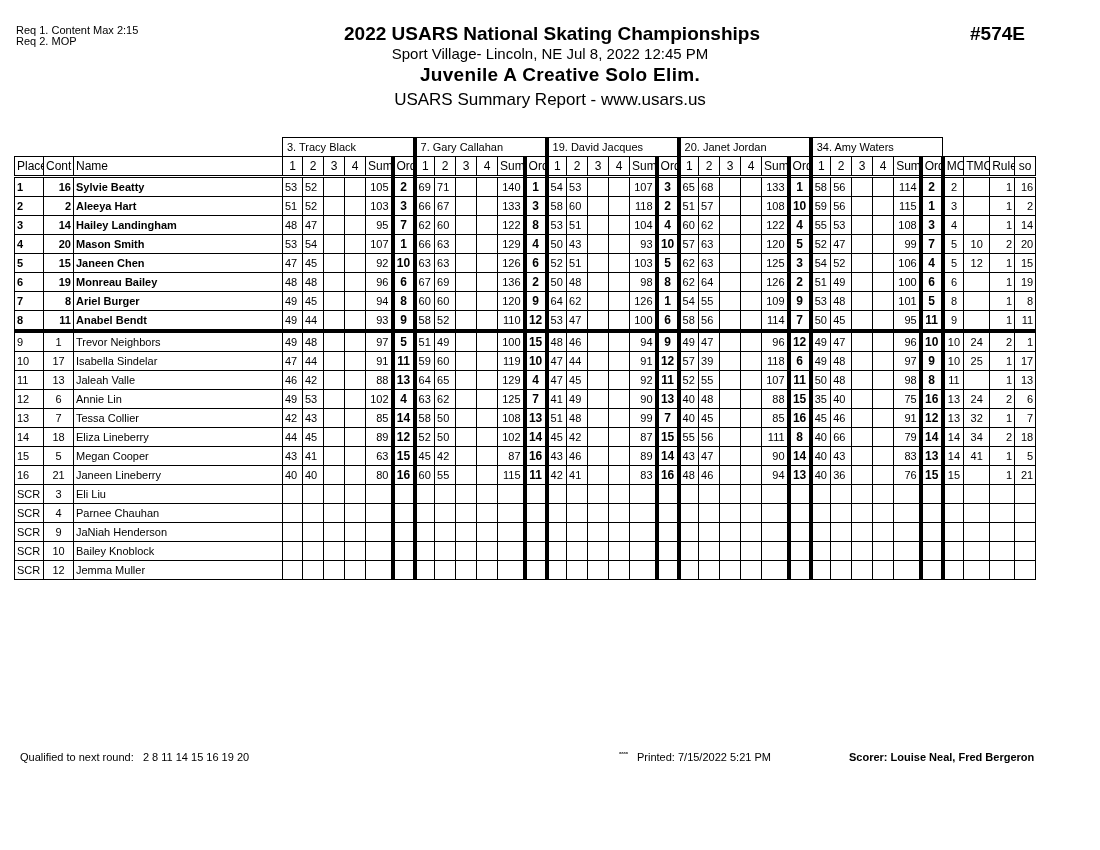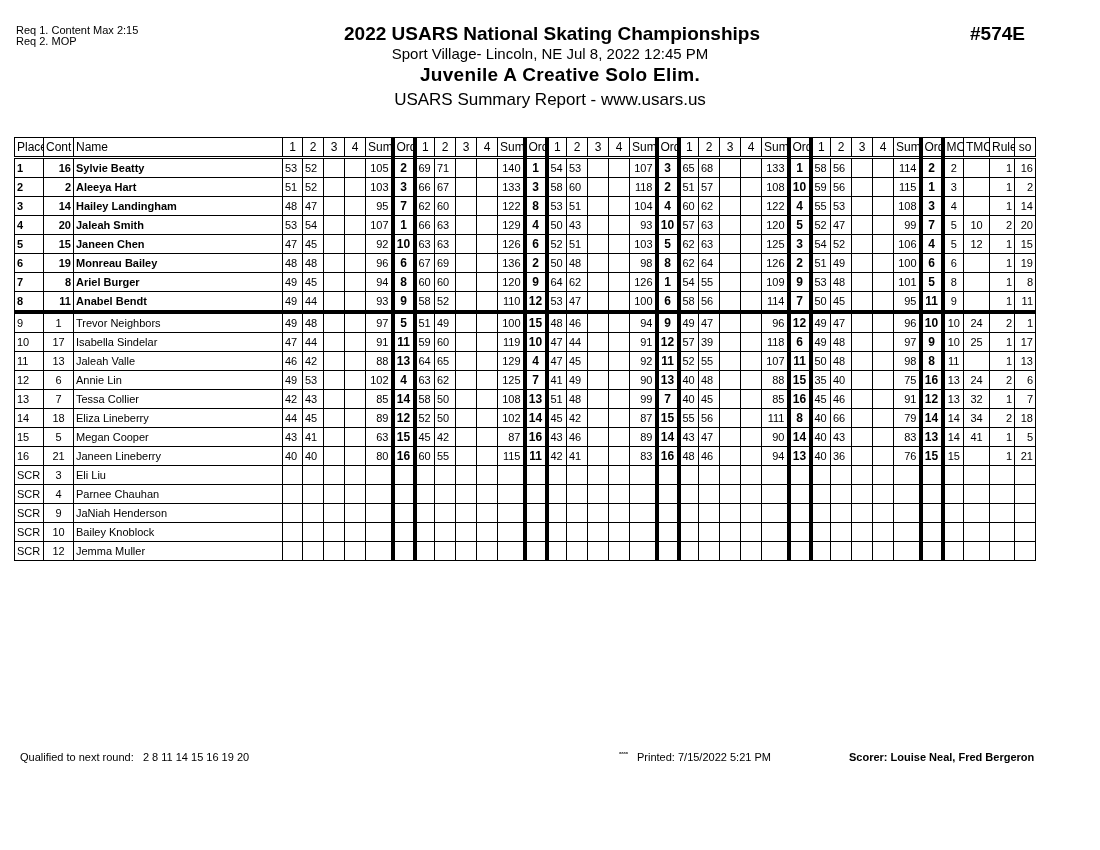--- a/index.html
+++ b/index.html
@@ -85,20 +85,29 @@
       <col style="width: 21px;">
       <col style="width: 21px;">
       <col style="width: 27px;">
       <col style="width: 22px;">
       <col style="width: 21px;">
       <col style="width: 26px;">
       <col style="width: 25px;">
       <col style="width: 21px;">
     </colgroup>
   <tbody id="tbody">
+      <tr class="judges">
+        <td class="blank" colspan="3"></td>
+        <td class="jname thick-r" colspan="6">3.  Tracy Black</td>
+        <td class="jname thick-r" colspan="6">7.  Gary Callahan</td>
+        <td class="jname thick-r" colspan="6">19.  David Jacques</td>
+        <td class="jname thick-r" colspan="6">20.  Janet Jordan</td>
+        <td class="jname" colspan="6">34.  Amy Waters</td>
+        <td class="blank" colspan="4"></td>
+      </tr>
       <tr class="hdr">
         <td>Place</td>
         <td>Cont</td>
         <td>Name</td>
         <td class="c">1</td>
         <td class="c">2</td>
         <td class="c">3</td>
         <td class="c">4</td>
         <td class="c thick-r">Sum</td>
         <td class="c ordh thick-r">Ord</td>
@@ -244,21 +253,21 @@
         <td class="score num thick-r">108</td>
         <td class="ord thick-r">3</td>
         <td class="score c">4</td>
         <td class="score c"></td>
         <td class="score num">1</td>
         <td class="score num">14</td>
       </tr>
       <tr class="q">
         <td>4</td>
         <td class="num">20</td>
-        <td>Jaleah Smith</td>
+        <td>Mason Smith</td>
         <td class="score">53</td>
         <td class="score">54</td>
         <td class="score"></td>
         <td class="score"></td>
         <td class="score num thick-r">107</td>
         <td class="ord thick-r">1</td>
         <td class="score">66</td>
         <td class="score">63</td>
         <td class="score"></td>
         <td class="score"></td>

